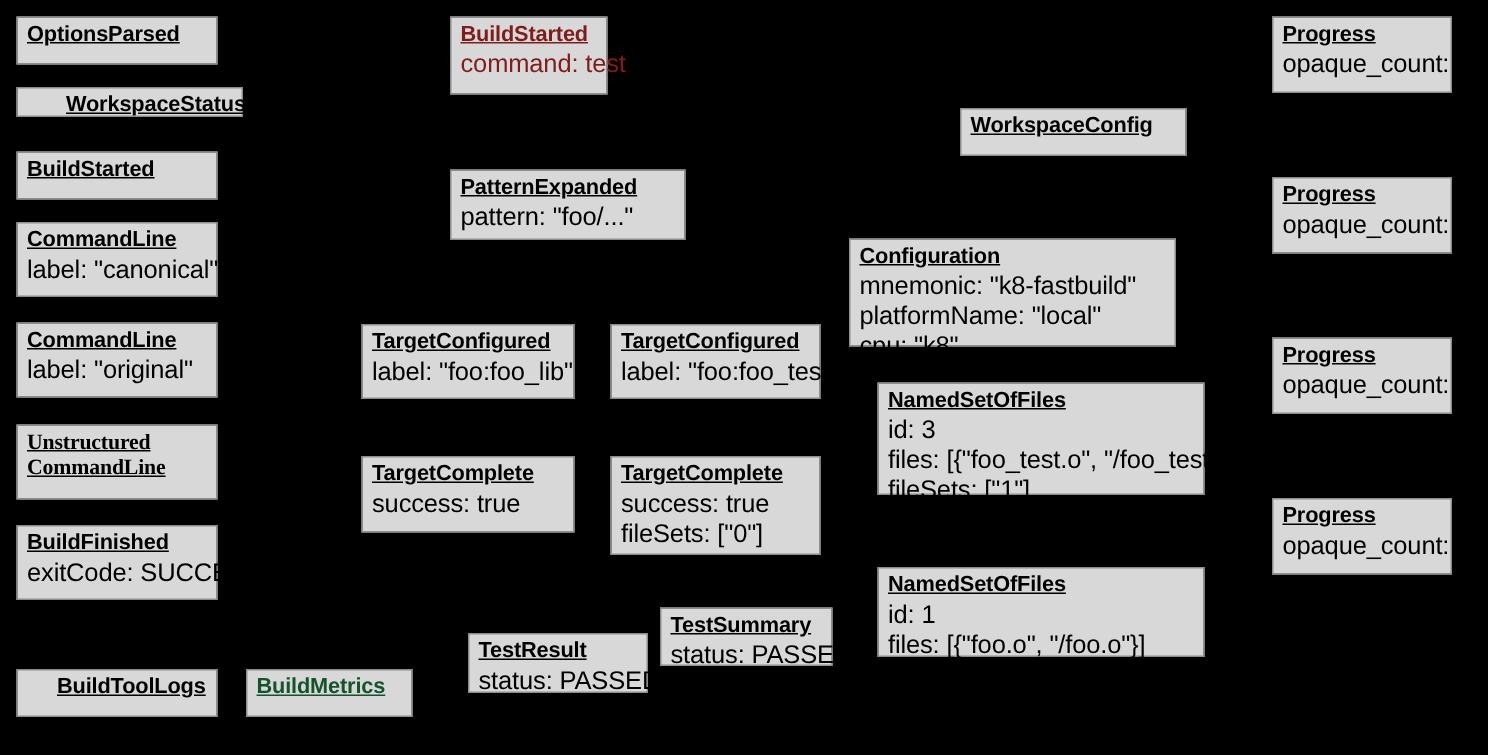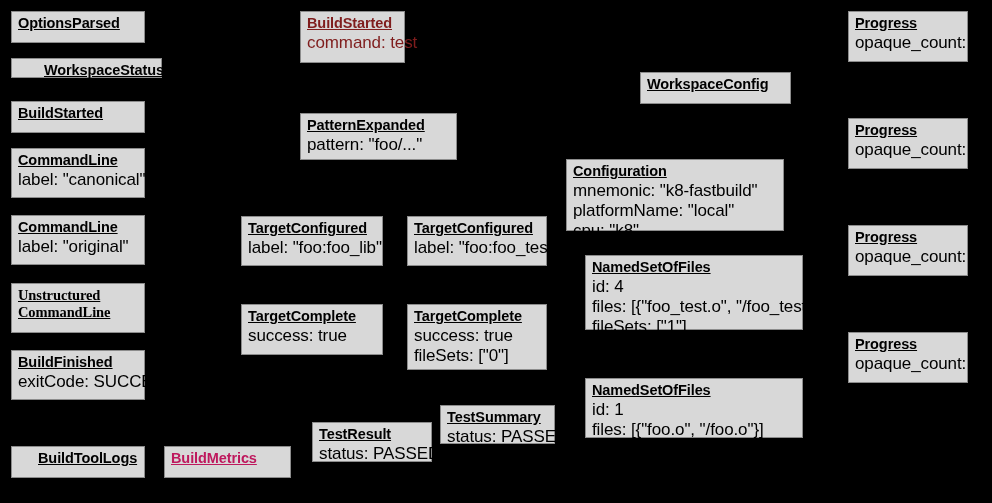--- a/index.html
+++ b/index.html
@@ -84,21 +84,21 @@
     <div class="node" style="left: 11px; top: 350px; width: 134px; height: 50px; background: rgb(216, 216, 216); border-color: rgb(140, 140, 140); color: rgb(0, 0, 0);">
       <span class="node-title">BuildFinished</span>
       <span class="node-fields">
         <span class="node-field">exitCode: SUCCESS</span>
       </span>
     </div>
     <div class="node" style="left: 11px; top: 446px; width: 134px; height: 32px; background: rgb(216, 216, 216); border-color: rgb(140, 140, 140); color: rgb(0, 0, 0); padding-left: 26px;">
       <span class="node-title">BuildToolLogs</span>
       <span class="node-fields"></span>
     </div>
-    <div class="node" style="left: 164px; top: 446px; width: 127px; height: 32px; background: rgb(216, 216, 216); border-color: rgb(140, 140, 140); color: #be185d;">
+    <div class="node" style="left: 164px; top: 446px; width: 111px; height: 32px; background: rgb(216, 216, 216); border-color: rgb(140, 140, 140); color: #14532d;">
       <span class="node-title">BuildMetrics</span>
       <span class="node-fields"></span>
     </div>
     <div class="node" style="left: 300px; top: 11px; width: 105px; height: 52px; background: rgb(216, 216, 216); border-color: rgb(140, 140, 140); color: #7f1d1d;">
       <span class="node-title">BuildStarted</span>
       <span class="node-fields">
         <span class="node-field">command: test</span>
       </span>
     </div>
     <div class="node" style="left: 300px; top: 113px; width: 157px; height: 47px; background: rgb(216, 216, 216); border-color: rgb(140, 140, 140); color: rgb(0, 0, 0);">
@@ -153,21 +153,21 @@
       <span class="node-title">Configuration</span>
       <span class="node-fields">
         <span class="node-field">mnemonic: "k8-fastbuild"</span>
         <span class="node-field">platformName: "local"</span>
         <span class="node-field">cpu: "k8"</span>
       </span>
     </div>
     <div class="node" style="left: 585px; top: 255px; width: 218px; height: 75px; background: rgb(216, 216, 216); border-color: rgb(140, 140, 140); color: rgb(0, 0, 0);">
       <span class="node-title">NamedSetOfFiles</span>
       <span class="node-fields">
-        <span class="node-field">id: 4</span>
+        <span class="node-field">id: 3</span>
         <span class="node-field">files: [{"foo_test.o", "/foo_test.o"}]</span>
         <span class="node-field">fileSets: ["1"]</span>
       </span>
     </div>
     <div class="node" style="left: 585px; top: 378px; width: 218px; height: 60px; background: rgb(216, 216, 216); border-color: rgb(140, 140, 140); color: rgb(0, 0, 0);">
       <span class="node-title">NamedSetOfFiles</span>
       <span class="node-fields">
         <span class="node-field">id: 1</span>
         <span class="node-field">files: [{"foo.o", "/foo.o"}]</span>
       </span>

